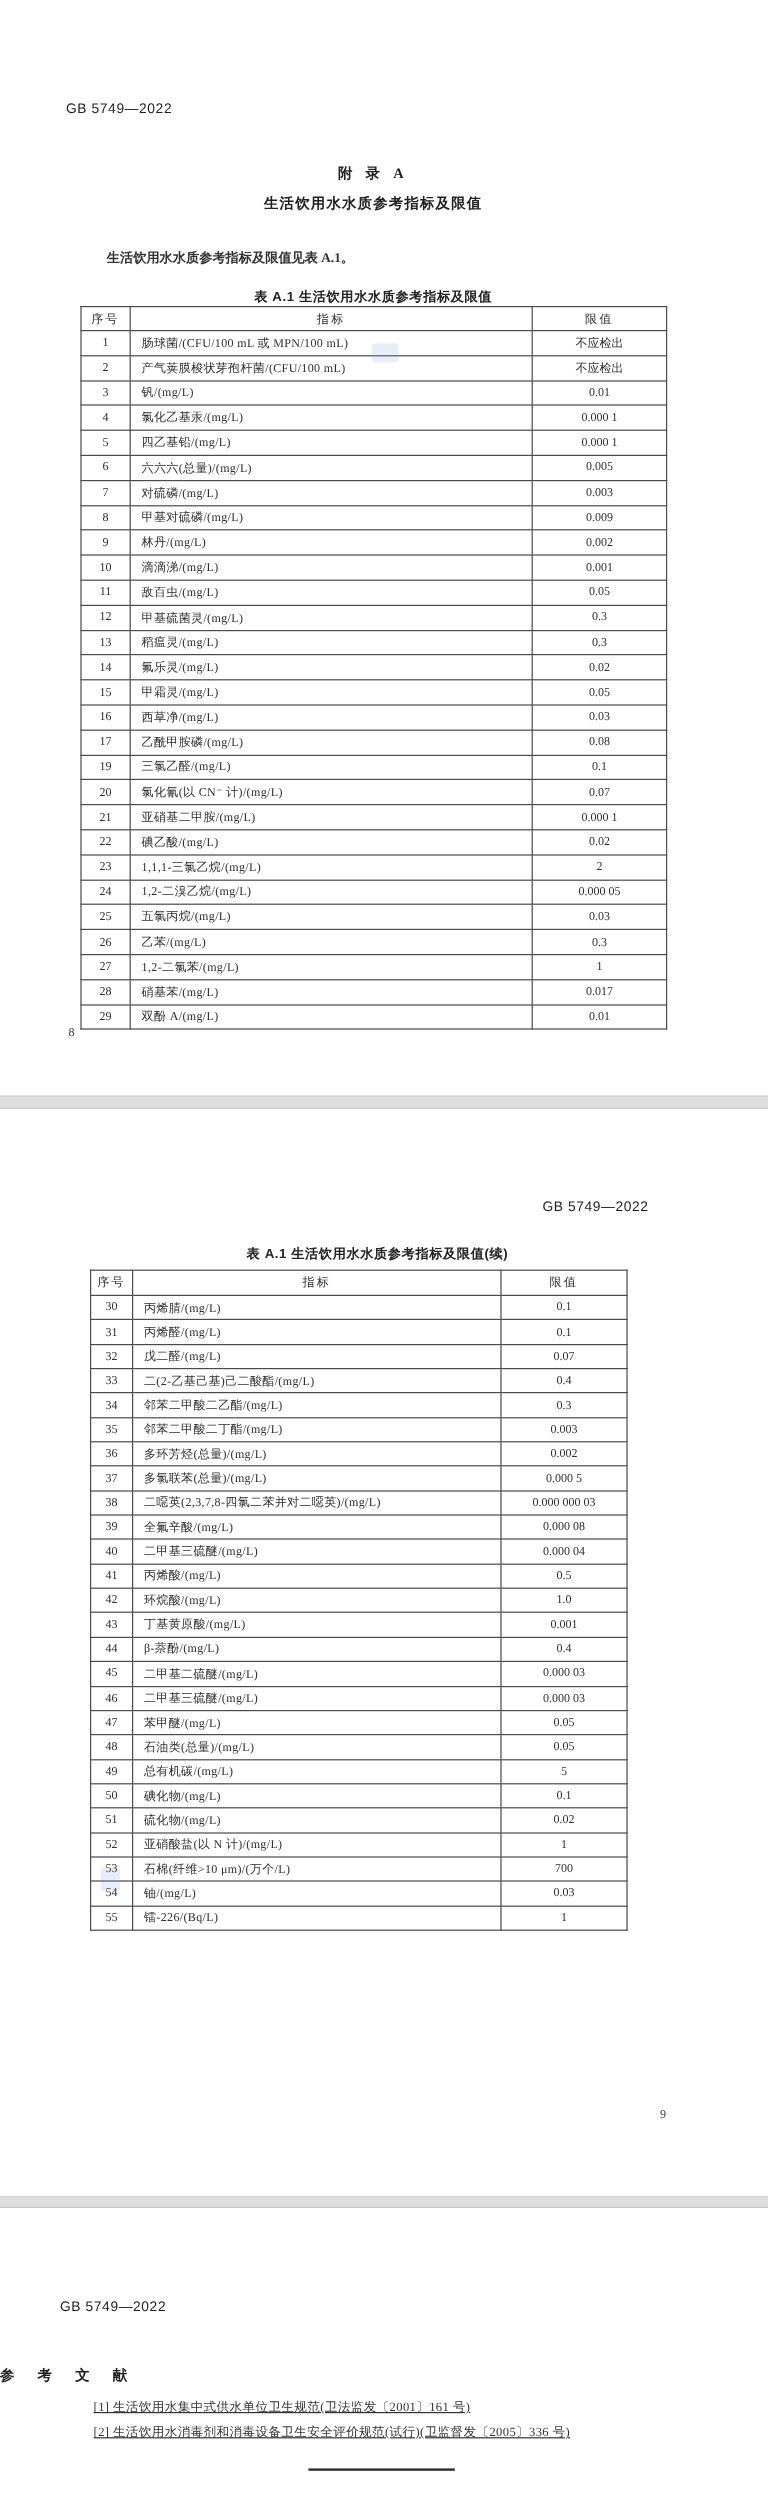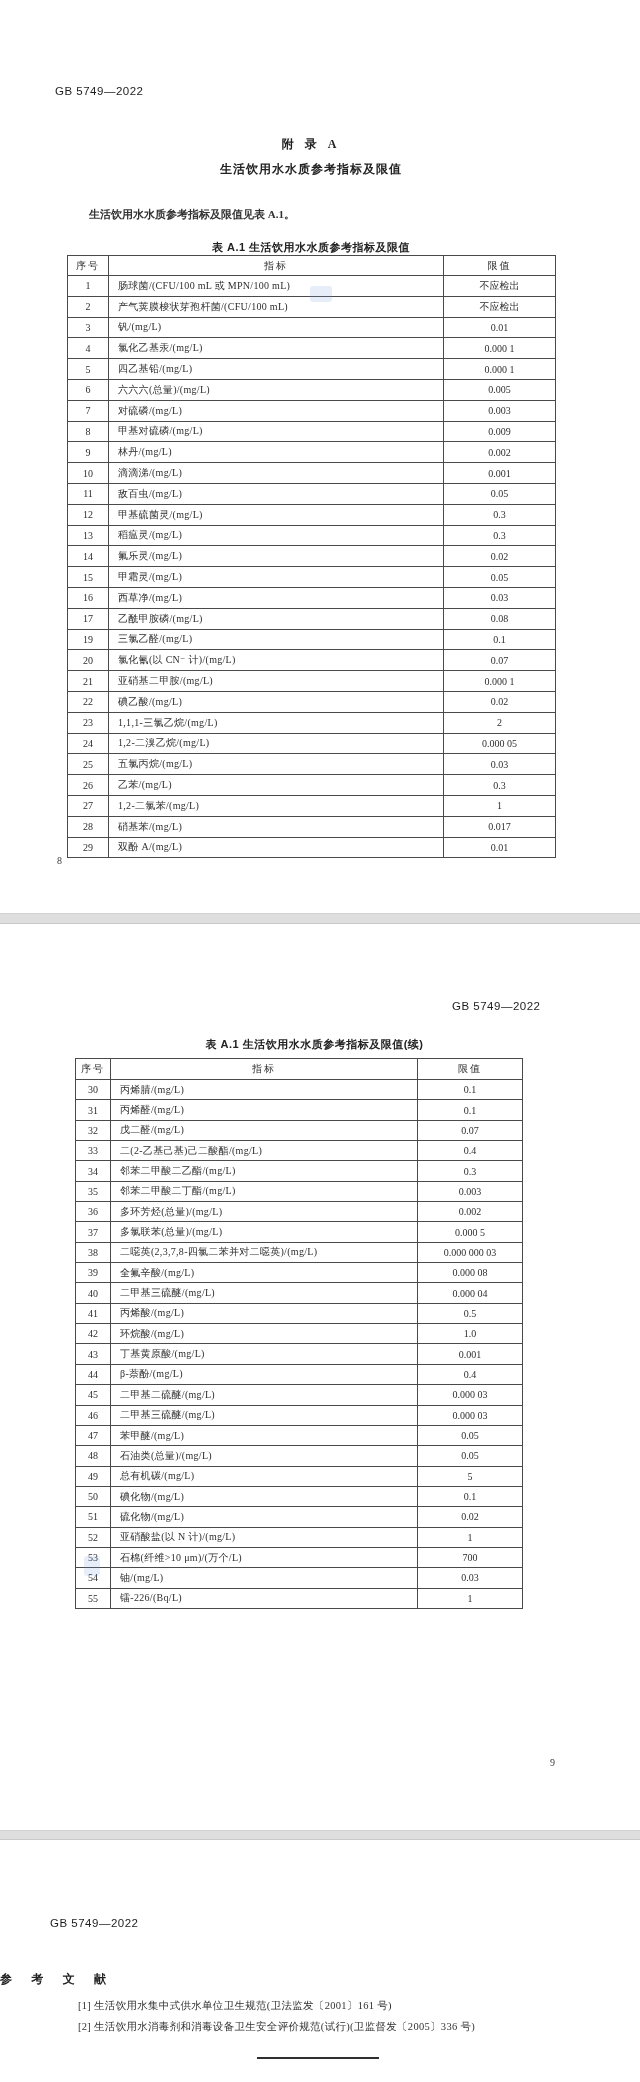--- a/index.html
+++ b/index.html
@@ -44,21 +44,21 @@
   .doc-table td.lim{text-align:center;}
   .t1 th{height:19px;}
   .t1 td{height:19.8px;}
   .t2 th{height:20px;}
   .t2 td{height:19.35px;}
   .page-num{font-size:10px;color:#3a3a3a;}
   
   .refs-heading{left:0;width:640px;text-align:left;
     font-family:"Liberation Sans","DejaVu Sans",sans-serif;
     font-weight:bold;font-size:12px;color:#222;letter-spacing:8px;}
-  .ref-line{left:78px;width:540px;font-size:10.5px;color:#333;letter-spacing:.3px;}
+  .ref-line{left:78px;width:540px;font-size:10.5px;color:#333;letter-spacing:.3px;text-decoration:underline;}
   .end-line{left:257px;width:122px;height:2px;background:#2f2f2f;}
   
   .smudge{background:rgba(120,160,230,.18);border-radius:3px;}
 </style>
 </head>
 <body>
 
 <div class="abs gb-header" style="left:55px;top:85px;">GB 5749—2022</div>
 
 <div class="abs heading-block" style="top:136px;">

